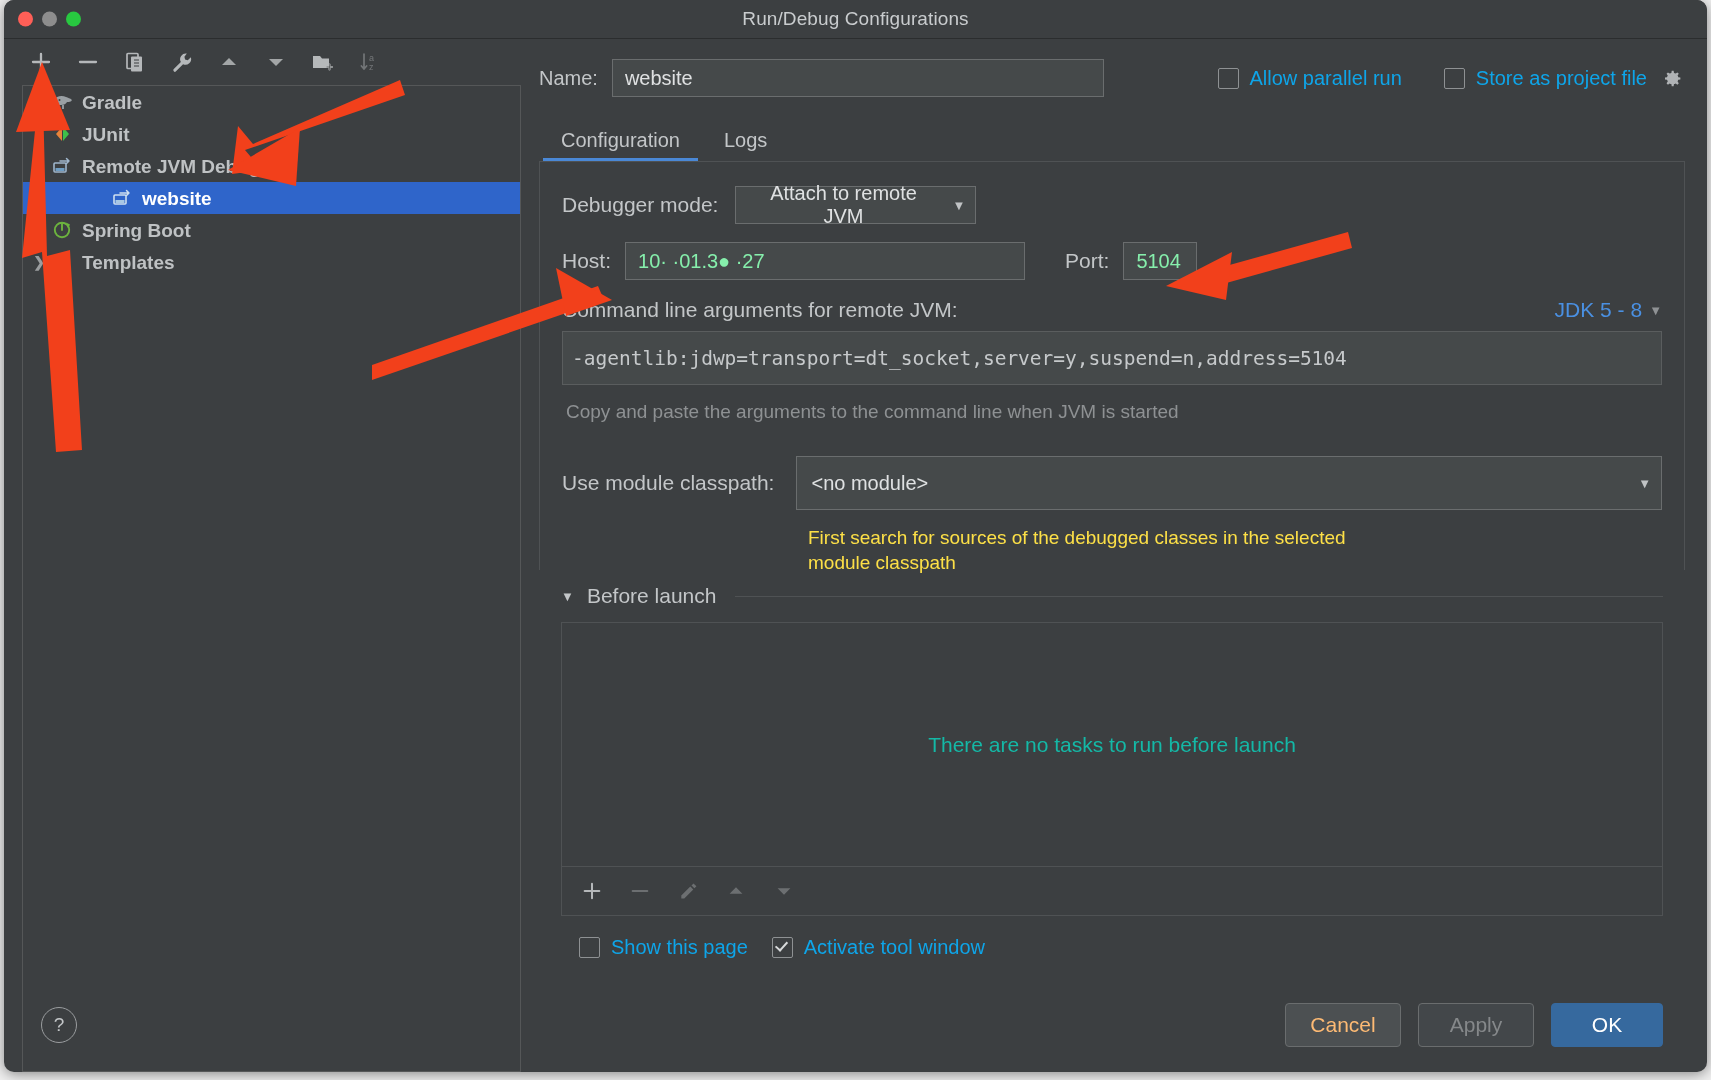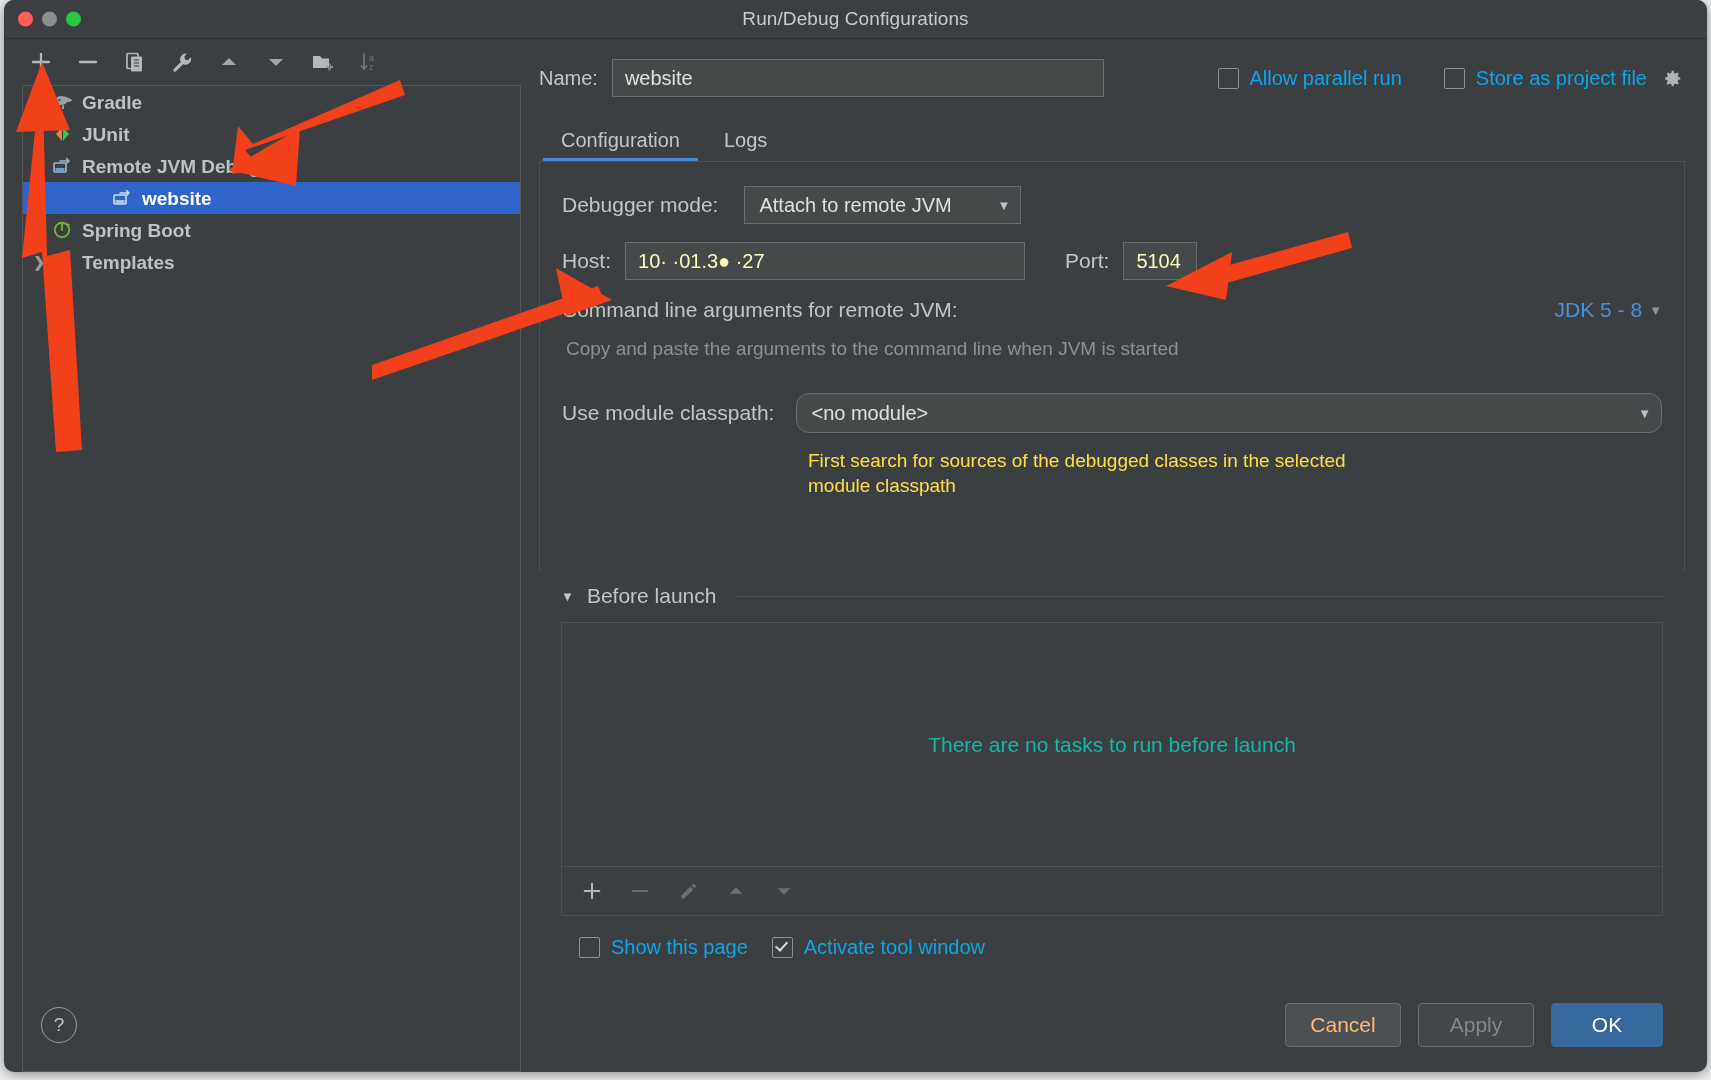--- a/index.html
+++ b/index.html
@@ -311,27 +311,27 @@
     font-size: 20px;
     padding: 0 10px 0 14px;
     box-sizing: border-box;
     gap: 16px;
   }
   .combo .caret {
     margin-left: auto;
     color: #c0c3c5;
     font-size: 13px;
   }
-  #debugger-mode-combo { width: 277px; margin-left: 26px; text-align: center; }
+  #debugger-mode-combo { width: 241px; margin-left: 17px; text-align: center; }
 
   .field {
     height: 38px;
     background: #45494a;
     border: 1px solid #6a6d6e;
-    color: #fef9c3;
+    color: #86efac;
     font-size: 20px;
     display: flex;
     align-items: center;
     padding: 0 12px;
     box-sizing: border-box;
     font-family: "Liberation Sans", sans-serif;
   }
   #host-field { width: 400px; margin-left: 14px; }
   #port-field { width: 74px; margin-left: 14px; }
   .port-wrap { display: flex; align-items: center; margin-left: 40px; }
@@ -371,22 +371,21 @@
     color: #8e9193;
     font-size: 19px;
     margin-top: 16px;
     margin-left: 4px;
   }
 
   .mod-row { margin-top: 33px; display: flex; align-items: center; }
   #module-combo {
     flex: 1;
     margin-left: 22px;
-    height: 40px;
-    border-radius: 13px;
+    height: 54px;
   }
   .mod-hint {
     color: #fde047;
     font-size: 19px;
     margin-top: 15px;
     margin-left: 246px;
     line-height: 1.33;
     max-width: 600px;
   }
 
@@ -687,20 +686,21 @@
             </div>
 
             <div class="cmd-head">
               <span class="lbl">Command line arguments for remote JVM:</span>
               <span class="jdk-sel">
                 <span>JDK 5 - 8</span>
                 <span class="caret">▼</span>
               </span>
             </div>
 
+            <div class="cmd-box">-agentlib:jdwp=transport=dt_socket,server=y,suspend=n,address=5104</div>
 
             <div class="hint">Copy and paste the arguments to the command line when JVM is started</div>
 
             <div class="mod-row">
               <span class="lbl">Use module classpath:</span>
               <div class="combo" id="module-combo">
                 <span>&lt;no module&gt;</span>
                 <span class="caret">▼</span>
               </div>
             </div>

